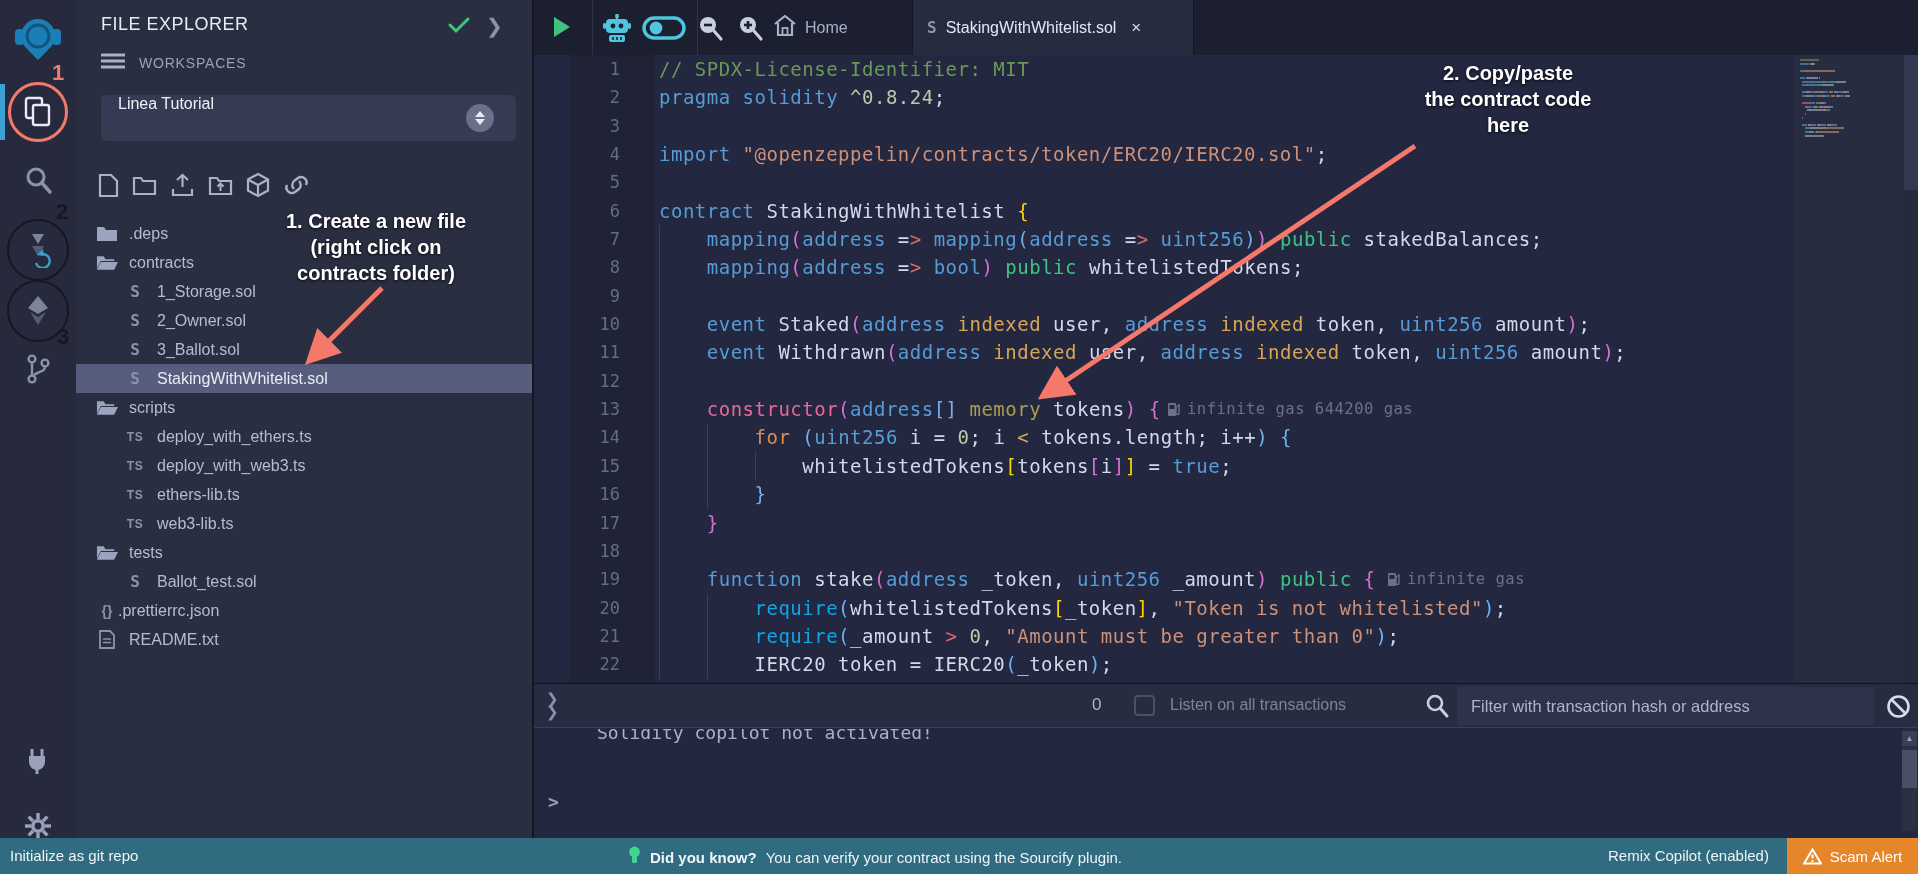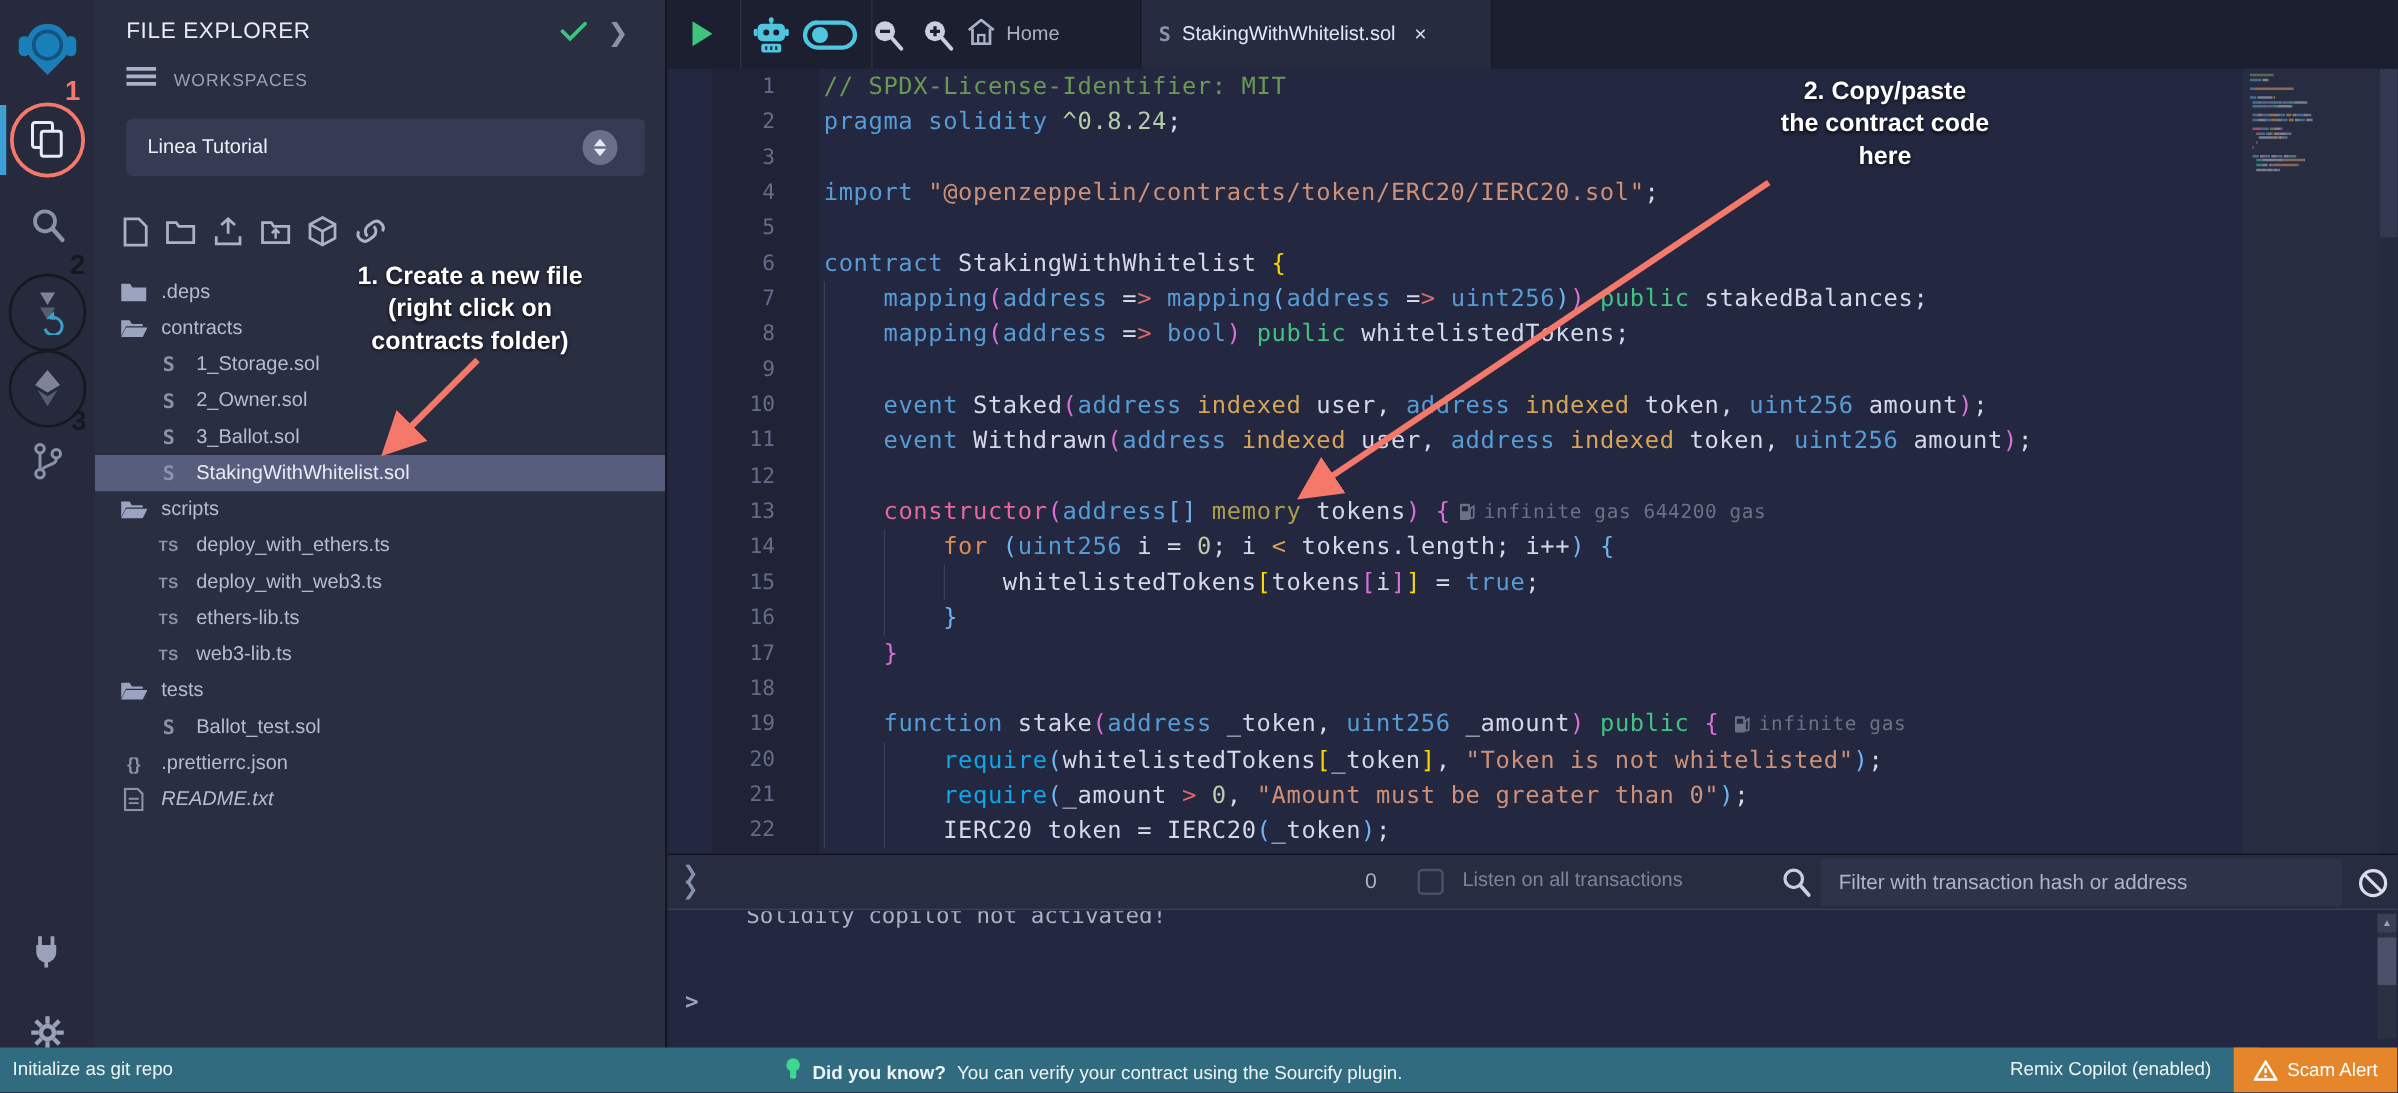--- a/index.html
+++ b/index.html
@@ -16,21 +16,21 @@
   .ann-num { position:absolute; font-weight:bold; font-size:22px; pointer-events:none; }
 
   
   #explorer { position:absolute; left:76px; top:0; width:456px; height:838px; background:#2a2e41; }
   #fe-title { position:absolute; left:25px; top:14px; font-size:18px; color:#e8ebf5; letter-spacing:.5px; }
   #fe-check { position:absolute; left:372px; top:16px; }
   #fe-chev  { position:absolute; left:410px; top:14px; color:#8b93ab; font-size:20px; }
   #ws-row { position:absolute; left:25px; top:52px; display:flex; align-items:center; gap:14px; }
   #ws-label { color:#9aa1b8; font-size:14px; letter-spacing:.8px; }
   #ws-select { position:absolute; left:25px; top:95px; width:415px; height:46px; background:#363b54;
-    border-radius:5px; display:flex; align-items:center; padding-left:17px; color:#eef0f8; font-size:16px; }
+    border-radius:5px; display:flex; padding-left:17px; color:#eef0f8; font-size:16px; }
   #ws-cycle { position:absolute; right:22px; top:9px; width:28px; height:28px; border-radius:50%;
     background:#6a7089; display:flex; flex-direction:column; align-items:center; justify-content:center; gap:2px; }
   #ws-cycle i { display:block; width:0; height:0; border-left:5px solid transparent; border-right:5px solid transparent; }
   #ws-cycle .up { border-bottom:6px solid #e8ebf5; }
   #ws-cycle .dn { border-top:6px solid #e8ebf5; }
   #fe-toolbar { position:absolute; left:22px; top:172px; display:flex; gap:13px; align-items:center; }
   #fe-toolbar svg { display:block; }
   #tree { position:absolute; left:0; top:219px; width:456px; }
   .trow { position:relative; height:29px; display:flex; align-items:center; cursor:pointer; }
   .trow.sel { background:#575d7c; }
@@ -352,31 +352,31 @@
         <div class="trow">
           <span class="ticon" style="margin-left: 48px;">
             <span class="badge-s">S</span>
           </span>
           <span class="lbl" style="margin-left: 11px;">Ballot_test.sol</span>
         </div>
         <div class="trow">
           <span class="ticon" style="margin-left: 20px;">
             <span class="badge-br">{}</span>
           </span>
-          <span class="lbl" style="margin-left: 11px;">.prettierrc.json</span>
+          <span class="lbl" style="">.prettierrc.json</span>
         </div>
         <div class="trow">
           <span class="ticon" style="margin-left: 20px;">
             <svg width="16" height="19" viewBox="0 0 16 19">
               <path d="M1 1 L11 1 L15 5 L15 18 L1 18 Z" fill="none" stroke="#8b93ab" stroke-width="1.8"></path>
               <line x1="4" y1="9" x2="12" y2="9" stroke="#8b93ab" stroke-width="1.5"></line>
               <line x1="4" y1="12.5" x2="12" y2="12.5" stroke="#8b93ab" stroke-width="1.5"></line>
             </svg>
           </span>
-          <span class="lbl" style="margin-left: 11px; font-style: italic;">README.txt</span>
+          <span class="lbl" style="margin-left: 11px;">README.txt</span>
         </div>
       </div>
   </div>
 
   <div id="main">
     <div id="topbar">
       <div class="abs" style="left:18px;top:16px;">
         <svg width="19" height="22" viewBox="0 0 19 22">
             <path d="M2 1 L18 11 L2 21 Z" fill="#3ec47e"></path>
           </svg>

